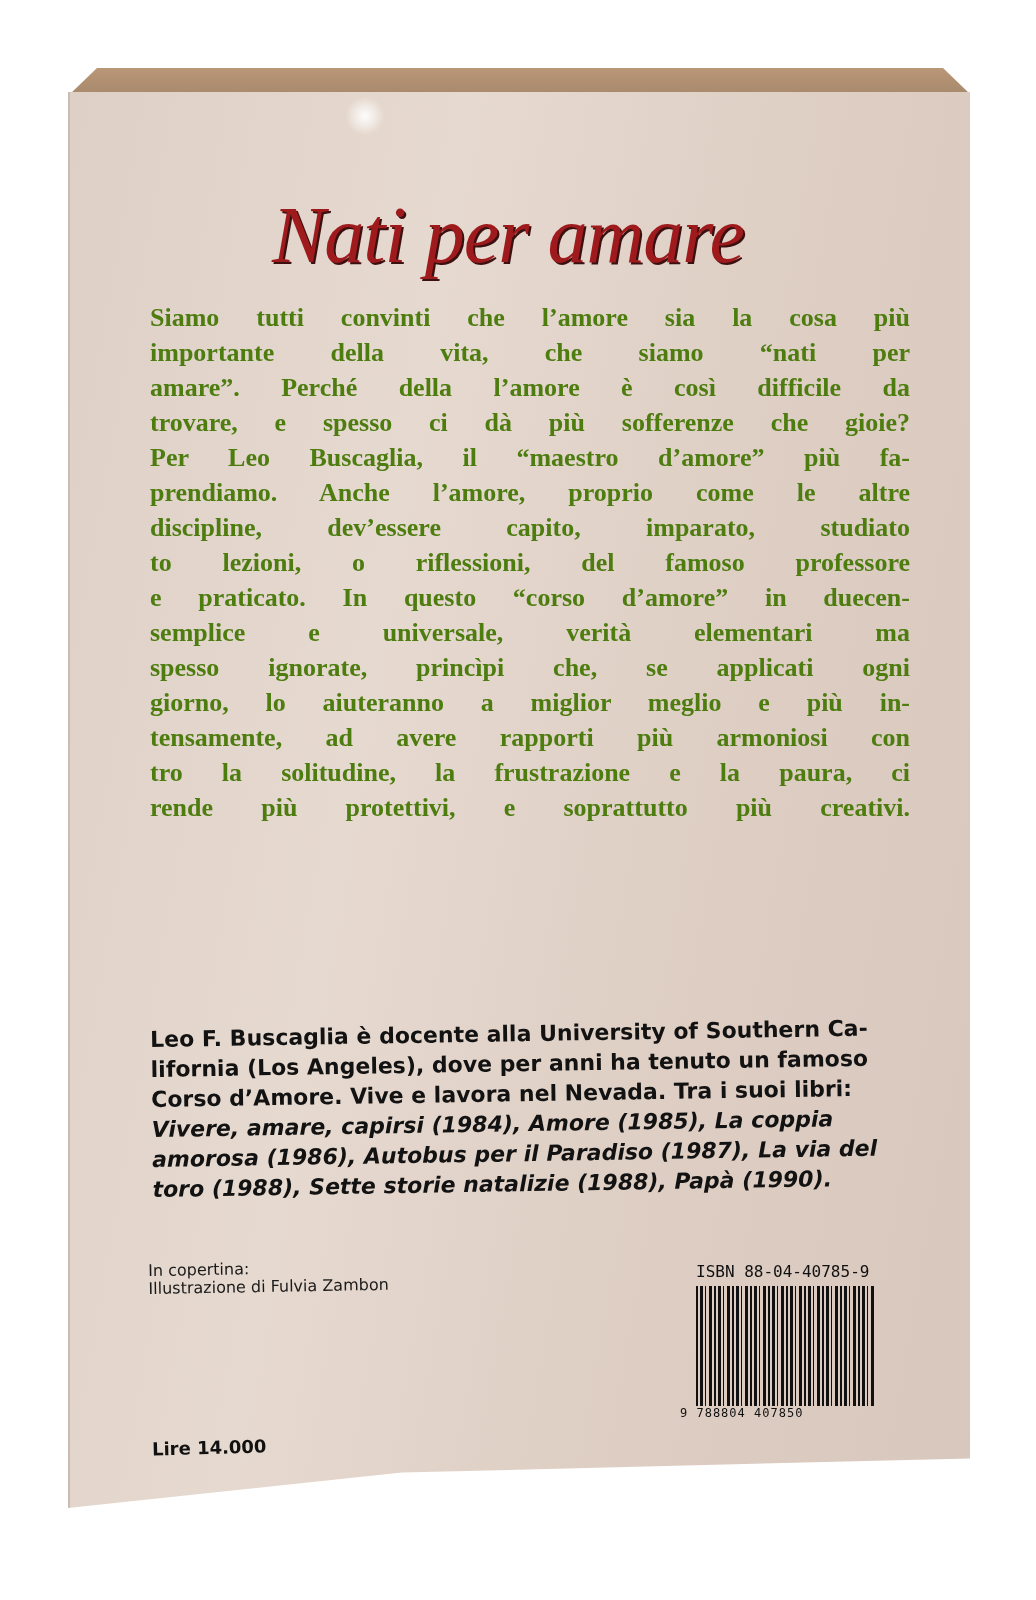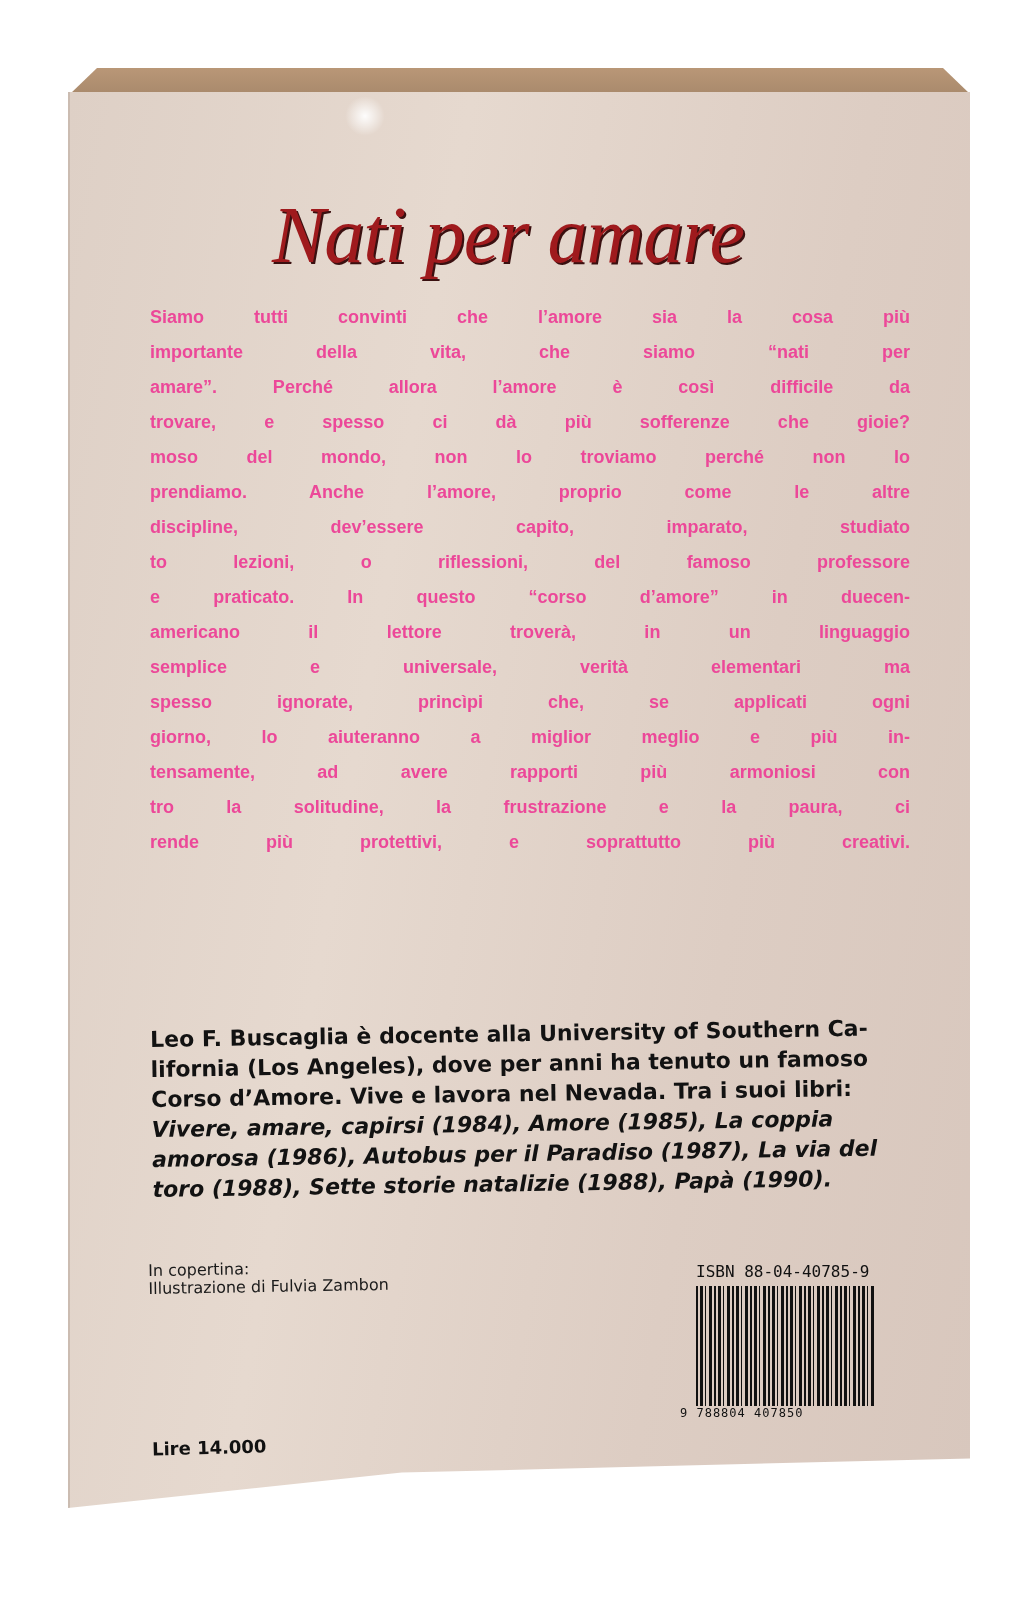--- a/index.html
+++ b/index.html
@@ -23,22 +23,22 @@
       background:radial-gradient(circle, rgba(255,255,255,0.95) 0%, rgba(255,255,255,0) 70%);
     }
     .title {
       position:absolute; left:272px; top:190px; width:620px;
       font-family:Liberation Serif, serif; font-style:italic; font-size:80px;
       color:#9f1a1d; letter-spacing:-1px; white-space:nowrap;
       text-shadow:2px 2px 0 #3a1010;
     }
     .blurb {
       position:absolute; left:150px; top:300px; width:760px;
-      font-family:Liberation Sans, sans-serif; font-weight:bold; font-size:18px;
-      line-height:35px; color:#ec4899; text-align:justify;
+      font-family:Liberation Serif, serif; font-weight:bold; font-size:26px;
+      line-height:35px; color:#4d7c0f; text-align:justify;
     }
     .blurb .line { display:block; white-space:nowrap; text-align-last:justify; text-align:justify; }
     .bio {
       position:absolute; left:150px; top:1025px; width:760px;
       font-family:"DejaVu Sans", sans-serif; font-weight:bold; font-size:22px;
       line-height:30px; color:#121212; transform:rotate(-0.9deg); transform-origin:left top;
     }
     .bio .line { display:block; white-space:nowrap; }
     .credits {
       position:absolute; left:148px; top:1262px;
@@ -72,28 +72,27 @@
 
 <div class="book-top"></div>
 <div class="cover"></div>
 <div class="glare"></div>
 
 <div class="title">Nati per amare</div>
 
 <div class="blurb">
   <span class="line">Siamo tutti convinti che l’amore sia la cosa più</span>
   <span class="line">importante della vita, che siamo “nati per</span>
-  <span class="line">amare”. Perché allora l’amore è così difficile da</span>
+  <span class="line">amare”. Perché della l’amore è così difficile da</span>
   <span class="line">trovare, e spesso ci dà più sofferenze che gioie?</span>
-  <span class="line">moso del mondo, non lo troviamo perché non lo</span>
+  <span class="line">Per Leo Buscaglia, il “maestro d’amore” più fa-</span>
   <span class="line">prendiamo. Anche l’amore, proprio come le altre</span>
   <span class="line">discipline, dev’essere capito, imparato, studiato</span>
   <span class="line">to lezioni, o riflessioni, del famoso professore</span>
   <span class="line">e praticato. In questo “corso d’amore” in duecen-</span>
-  <span class="line">americano il lettore troverà, in un linguaggio</span>
   <span class="line">semplice e universale, verità elementari ma</span>
   <span class="line">spesso ignorate, princìpi che, se applicati ogni</span>
   <span class="line">giorno, lo aiuteranno a miglior meglio e più in-</span>
   <span class="line">tensamente, ad avere rapporti più armoniosi con</span>
   <span class="line">tro la solitudine, la frustrazione e la paura, ci</span>
   <span class="line">rende più protettivi, e soprattutto più creativi.</span>
 </div>
 
 <div class="bio">
   <span class="line">Leo F. Buscaglia è docente alla University of Southern Ca-</span>

